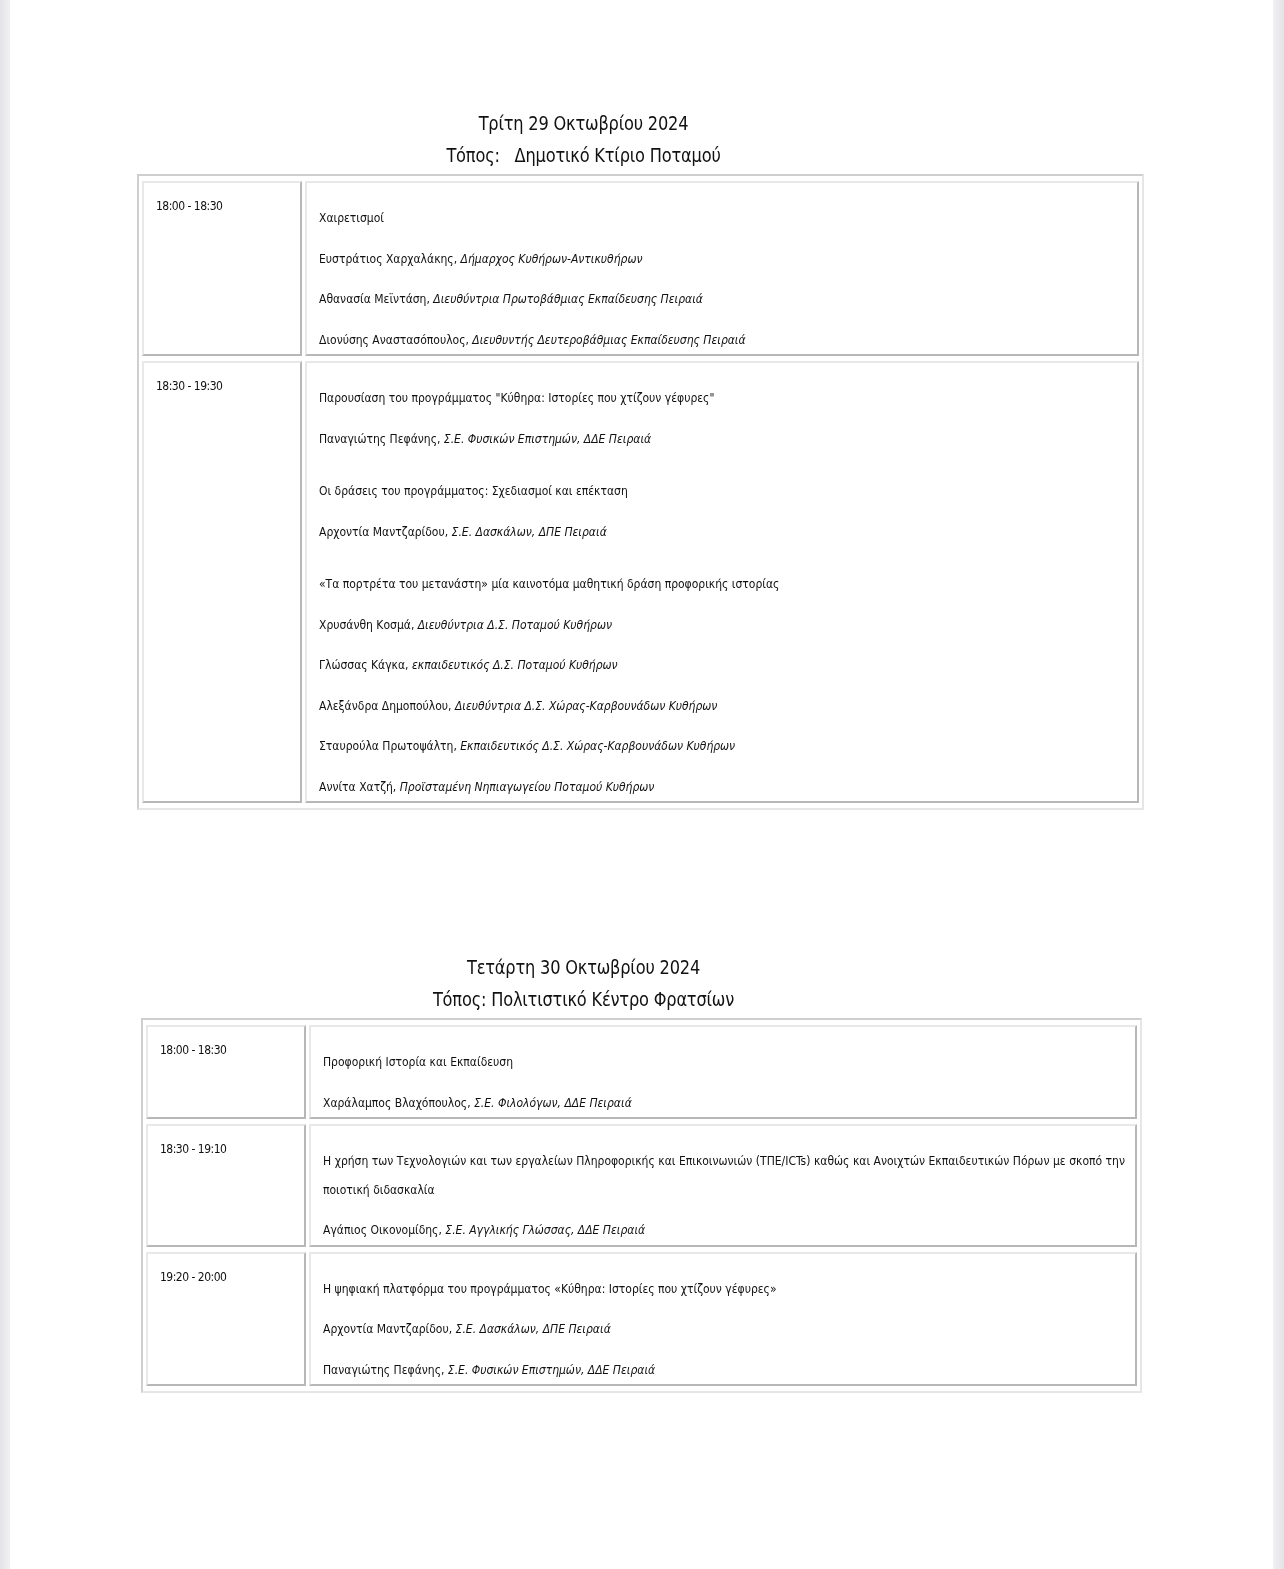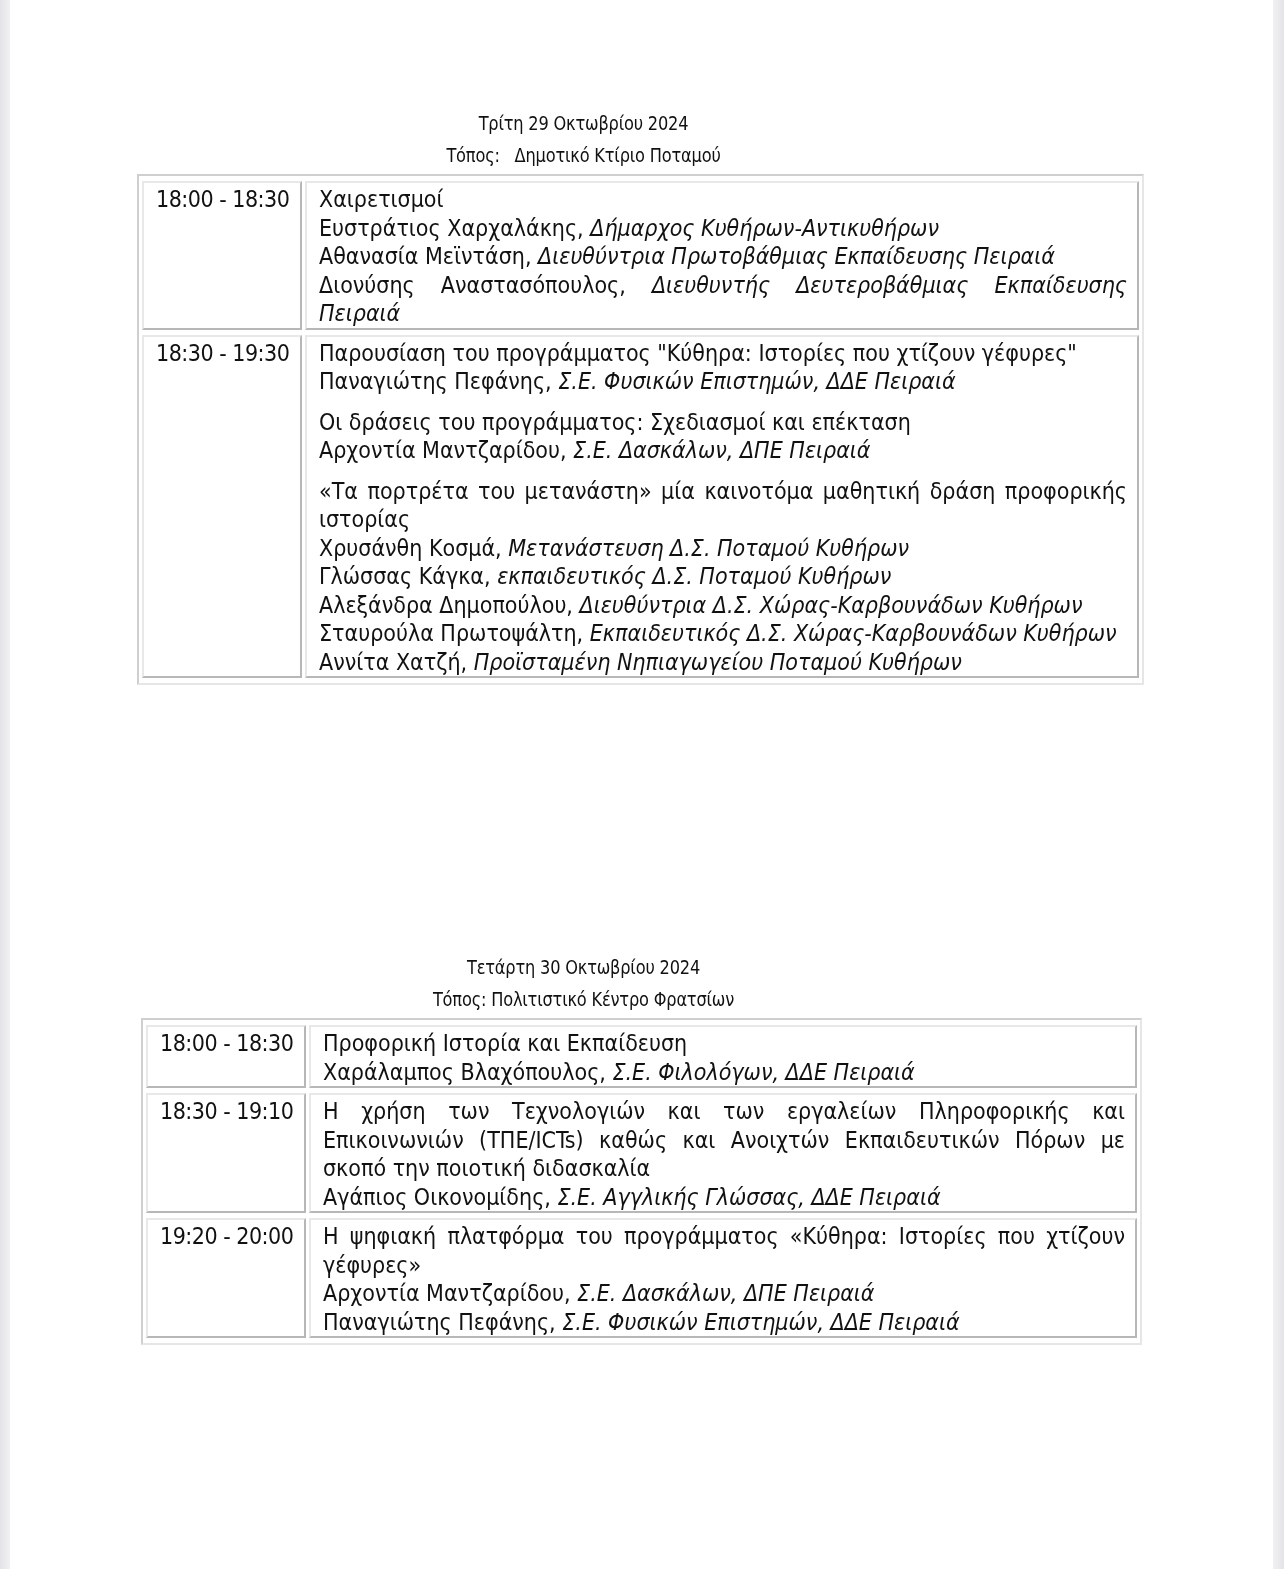--- a/index.html
+++ b/index.html
@@ -38,31 +38,31 @@
     border-spacing: 3px 5px;
     border: 2px solid #cfcfcf;
     border-right-color: #e6e6e6;
     border-bottom-color: #e6e6e6;
     background: #ffffff;
   }
   table.sched td {
     vertical-align: top;
     border: 2px solid;
     border-color: #e8e8e8 #b7b7b7 #b7b7b7 #e8e8e8;
-    font-size: 23px;
+    font-size: 12px;
     line-height: 28.5px;
-    padding: 2px 10px 0 12px;
+    padding: 9px 10px 0 12px;
   }
   td.time {
     width: 134px;
     white-space: nowrap;
     letter-spacing: -0.5px;
   }
   td.content { padding-left: 14px; padding-right: 10px; }
-  .line { display: block; text-align: justify; text-align-last: left; }
+  .line { display: block; text-align: justify; text-align-last: left; margin-top: 12px; }
   .it { font-style: italic; }
   .gap { display: block; height: 12px; }
 
   #day1 { top: 107px; }
   #day2 { top: 951px; }
   #t1 { left: 137px; top: 174px; width: 1007px; }
   #t2 { left: 141px; top: 1018px; width: 1001px; }
 </style>
 </head>
 <body>
@@ -91,21 +91,21 @@
   <tr>
     <td class="time">18:30 - 19:30</td>
     <td class="content">
       <span class="line">Παρουσίαση του προγράμματος "Κύθηρα: Ιστορίες που χτίζουν γέφυρες"</span>
       <span class="line"><span>Παναγιώτης Πεφάνης, </span><span class="it">Σ.Ε. Φυσικών Επιστημών, ΔΔΕ Πειραιά</span></span>
       <span class="gap"></span>
       <span class="line">Οι δράσεις του προγράμματος: Σχεδιασμοί και επέκταση</span>
       <span class="line"><span>Αρχοντία Μαντζαρίδου, </span><span class="it">Σ.Ε. Δασκάλων, ΔΠΕ Πειραιά</span></span>
       <span class="gap"></span>
       <span class="line">«Τα πορτρέτα του μετανάστη» μία καινοτόμα μαθητική δράση προφορικής ιστορίας</span>
-      <span class="line"><span>Χρυσάνθη Κοσμά, </span><span class="it">Μετανάστευση Δ.Σ. Ποταμού Κυθήρων</span></span>
+      <span class="line"><span>Χρυσάνθη Κοσμά, </span><span class="it">Διευθύντρια Δ.Σ. Ποταμού Κυθήρων</span></span>
       <span class="line"><span>Γλώσσας Κάγκα, </span><span class="it">εκπαιδευτικός Δ.Σ. Ποταμού Κυθήρων</span></span>
       <span class="line"><span>Αλεξάνδρα Δημοπούλου, </span><span class="it">Διευθύντρια Δ.Σ. Χώρας-Καρβουνάδων Κυθήρων</span></span>
       <span class="line"><span>Σταυρούλα Πρωτοψάλτη, </span><span class="it">Εκπαιδευτικός Δ.Σ. Χώρας-Καρβουνάδων Κυθήρων</span></span>
       <span class="line"><span>Αννίτα Χατζή, </span><span class="it">Προϊσταμένη Νηπιαγωγείου Ποταμού Κυθήρων</span></span>
     </td>
   </tr>
 
 
 
 </tbody>

